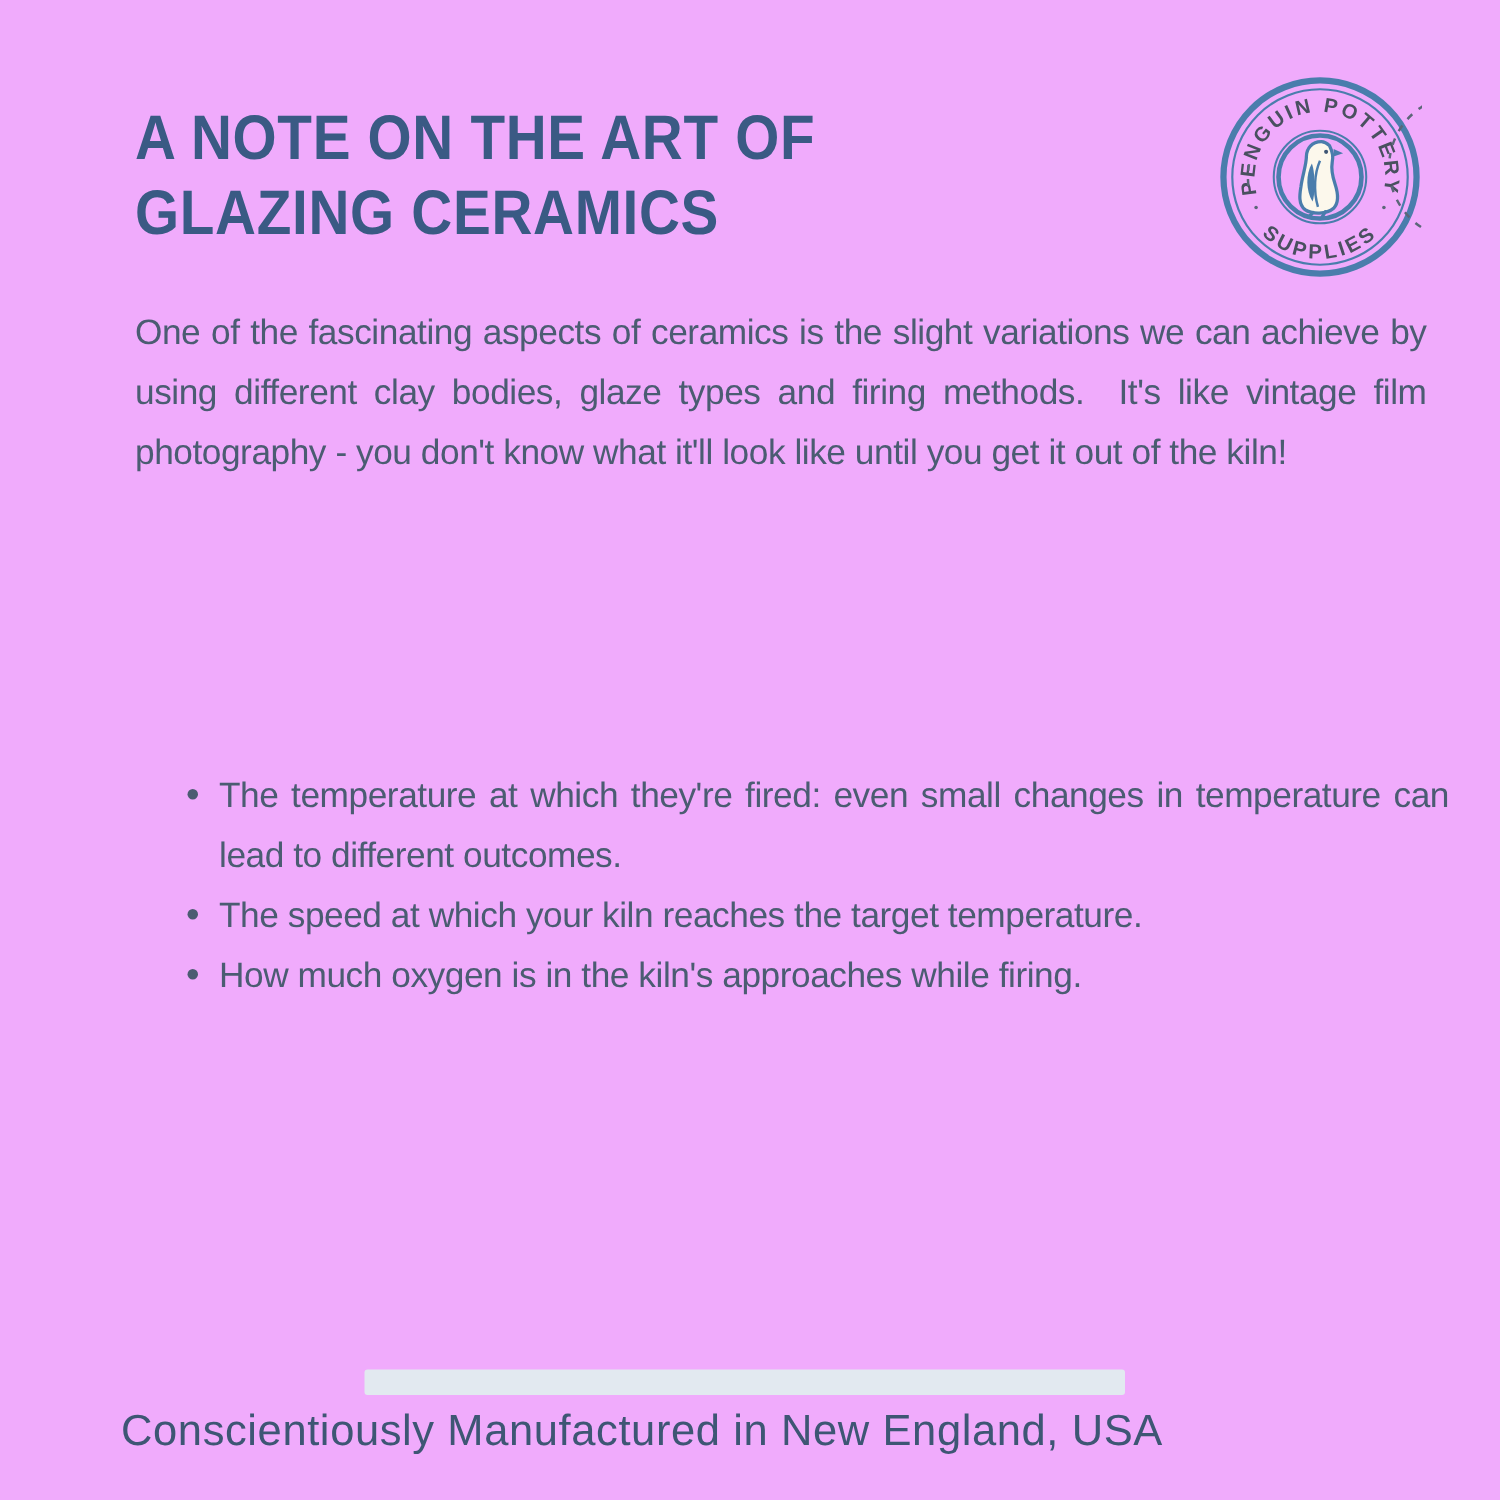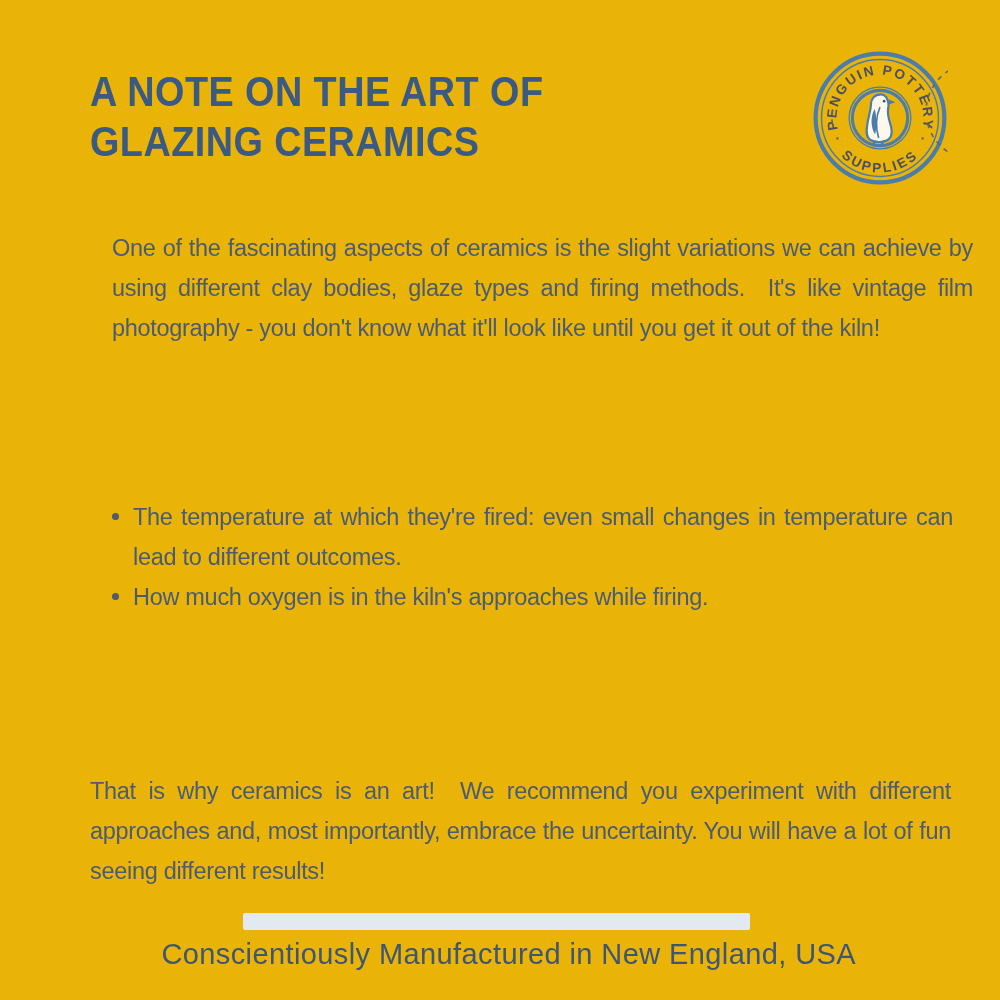--- a/index.html
+++ b/index.html
@@ -4,21 +4,21 @@
 <style>
   html, body {
     margin: 0;
     padding: 0;
     background: #fcf8ec;
   }
   .page {
     position: relative;
     width: 1000px;
     height: 1000px;
-    background: #eab308;
+    background: #f0abfc;
     font-family: "Liberation Sans", sans-serif;
     color: #4b5c72;
     overflow: hidden;
   }
   .title {
     position: absolute;
     left: 90px;
     top: 67px;
     margin: 0;
     font-size: 42px;
@@ -42,29 +42,29 @@
     position: absolute;
     left: 90px;
     width: 861px;
     margin: 0;
     font-size: 23.5px;
     line-height: 40px;
     letter-spacing: -0.3px;
     text-align: justify;
     white-space: pre-wrap;
   }
-  .p1 { top: 228px; margin-left: 22px; }
+  .p1 { top: 201px; }
   .p2 { top: 419px; }
   .p3 { top: 771px; }
   .bullets {
     position: absolute;
     left: 130px;
     top: 494px;
     width: 820px;
-    margin: 3px;
+    margin: 16px;
     padding: 0;
     list-style: none;
     font-size: 23.5px;
     line-height: 40px;
     letter-spacing: -0.3px;
     text-align: justify;
   }
   .bullets li { position: relative; margin: 0; }
   .bullets li::before {
     content: "";
@@ -83,21 +83,21 @@
     width: 507px;
     height: 17px;
     background: #e2e9f0;
     border-radius: 2px;
   }
   .footer-line {
     position: absolute;
     left: 0;
     top: 938px;
     width: 856px;
-    text-align: right;
+    text-align: center;
     font-size: 29px;
     font-weight: 500;
     letter-spacing: 0.4px;
     color: #3e5674;
   }
   .badge-text {
     font-family: "Liberation Sans", sans-serif;
     font-weight: bold;
     fill: #49505f;
   }
@@ -154,22 +154,22 @@
         <path d="M79 100.5 L 76.5 104.5" stroke="#4a7dac" stroke-width="2.4" stroke-linecap="round"></path>
       </g>
     </svg>
   </div>
 
   <p class="para p1">One of the fascinating aspects of ceramics is the slight variations we can achieve by using different clay bodies, glaze types and firing methods.  It's like vintage film photography - you don't know what it'll look like until you get it out of the kiln!</p>
 
 
   <ul class="bullets">
     <li>The temperature at which they're fired: even small changes in temperature can lead to different outcomes.</li>
+    <li>The speed at which your kiln reaches the target temperature.</li>
     <li>How much oxygen is in the kiln's approaches while firing.</li>
   </ul>
 
-  <p class="para p3">That is why ceramics is an art!  We recommend you experiment with different approaches and, most importantly, embrace the uncertainty. You will have a lot of fun seeing different results!</p>
 
   <div class="divider-bar"></div>
 
   <div class="footer-line">Conscientiously Manufactured in New England, USA</div>
 
 </div>
 
 </body></html>

